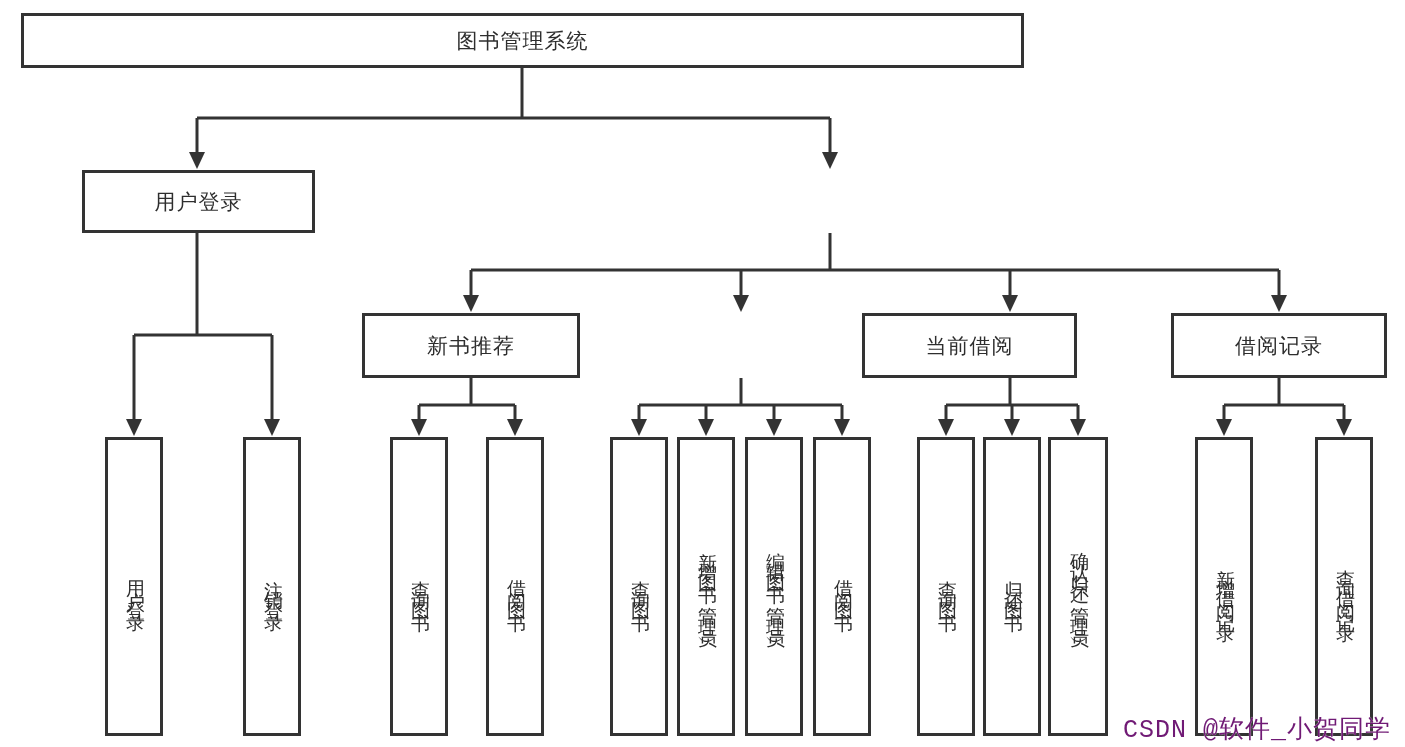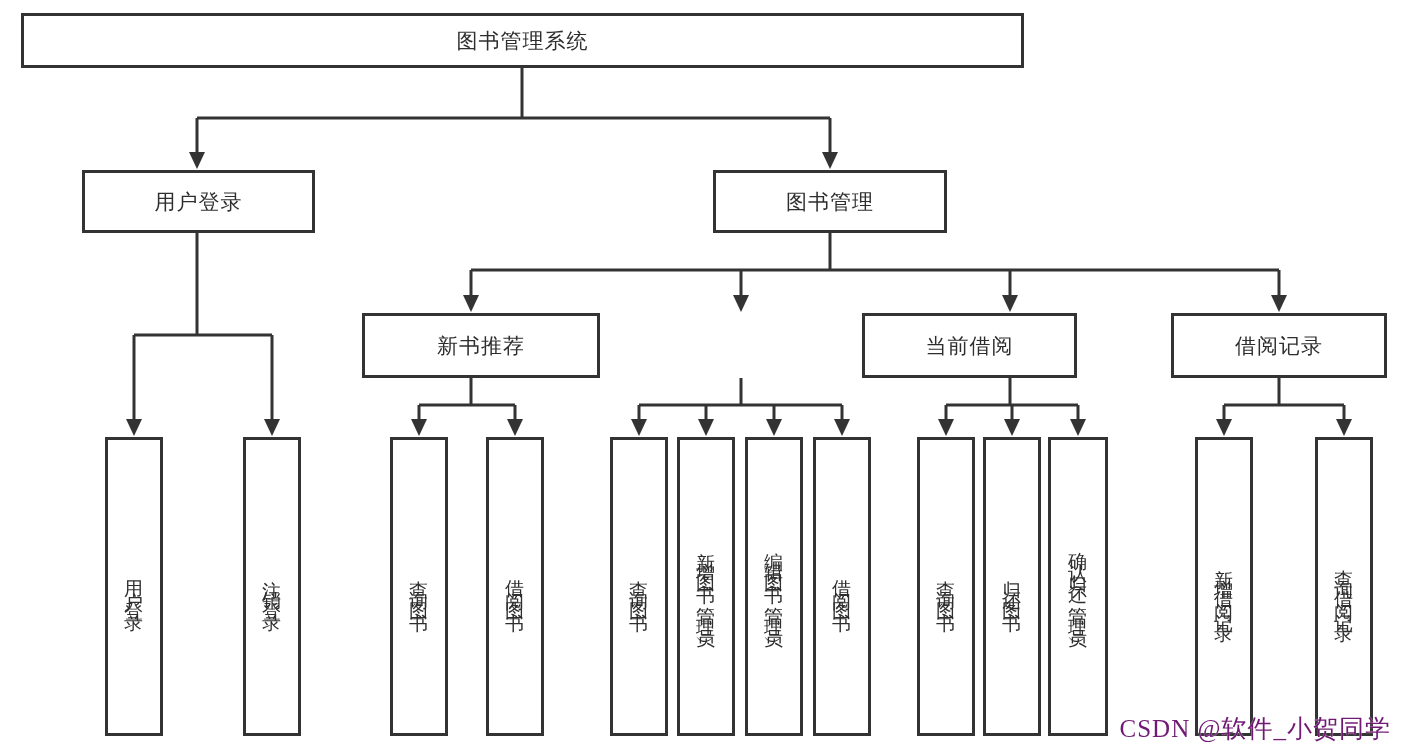--- a/index.html
+++ b/index.html
@@ -1,20 +1,20 @@
 <!DOCTYPE html>
 <html><head>
 <meta charset="utf-8">
 <style>
   html,body{margin:0;padding:0;background:#ffffff;}
   .stage{
     position:relative;
     width:1405px;height:747px;
     background:#ffffff;
-    font-family:Liberation Serif, serif;
+    font-family:Liberation Mono, monospace;
     overflow:hidden;
   }
   svg.wires{position:absolute;left:0;top:0;width:1405px;height:747px;}
   .node{
     position:absolute;
     background:#ffffff;
     border:3px solid #333333;
     box-sizing:border-box;
     display:flex;align-items:center;justify-content:center;
     color:#2e2e2e;
@@ -118,25 +118,22 @@
     </g>
   </svg>
 
   <div class="node h-label" style="left:21px;top:13px;width:1003px;height:55px;">
     <span>图书管理系统</span>
   </div>
 
   <div class="node h-label" style="left:82px;top:170px;width:233px;height:63px;">
     <span>用户登录</span>
   </div>
-  <div class="node h-label" style="left:713px;top:170px;width:234px;height:63px;">
-    <span>图书管理</span>
-  </div>
 
-  <div class="node h-label" style="left:362px;top:313px;width:238px;height:65px;">
+  <div class="node h-label" style="left:362px;top:313px;width:218px;height:65px;">
     <span>新书推荐</span>
   </div>
   <div class="node h-label" style="left:862px;top:313px;width:215px;height:65px;">
     <span>当前借阅</span>
   </div>
   <div class="node h-label" style="left:1171px;top:313px;width:216px;height:65px;">
     <span>借阅记录</span>
   </div>
 
   <div class="node leaf" style="left:105px;">

